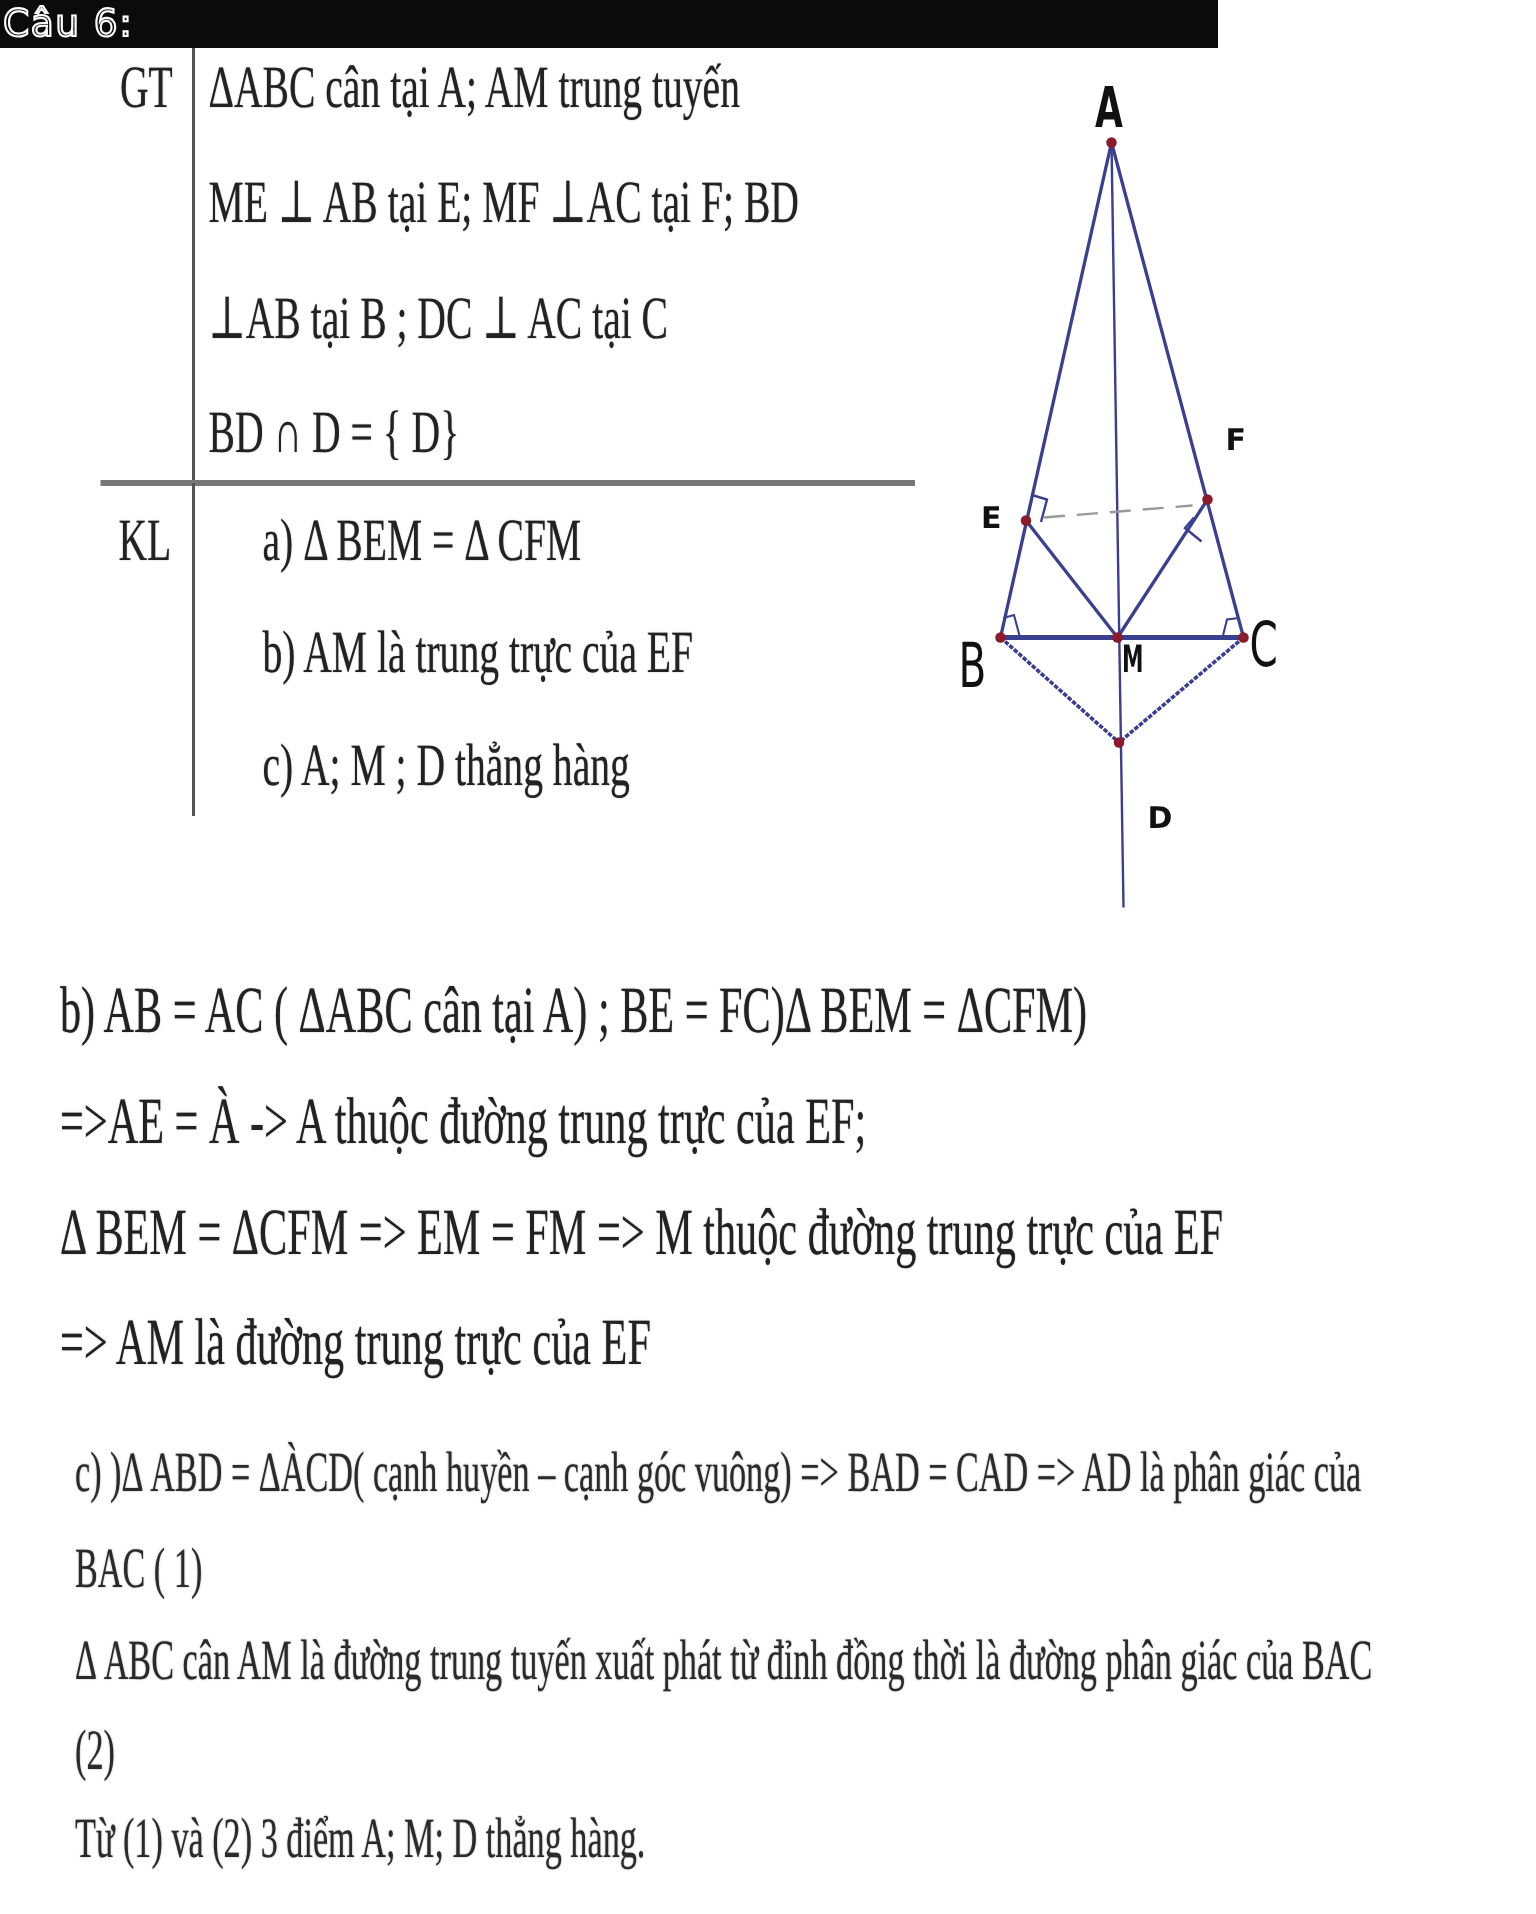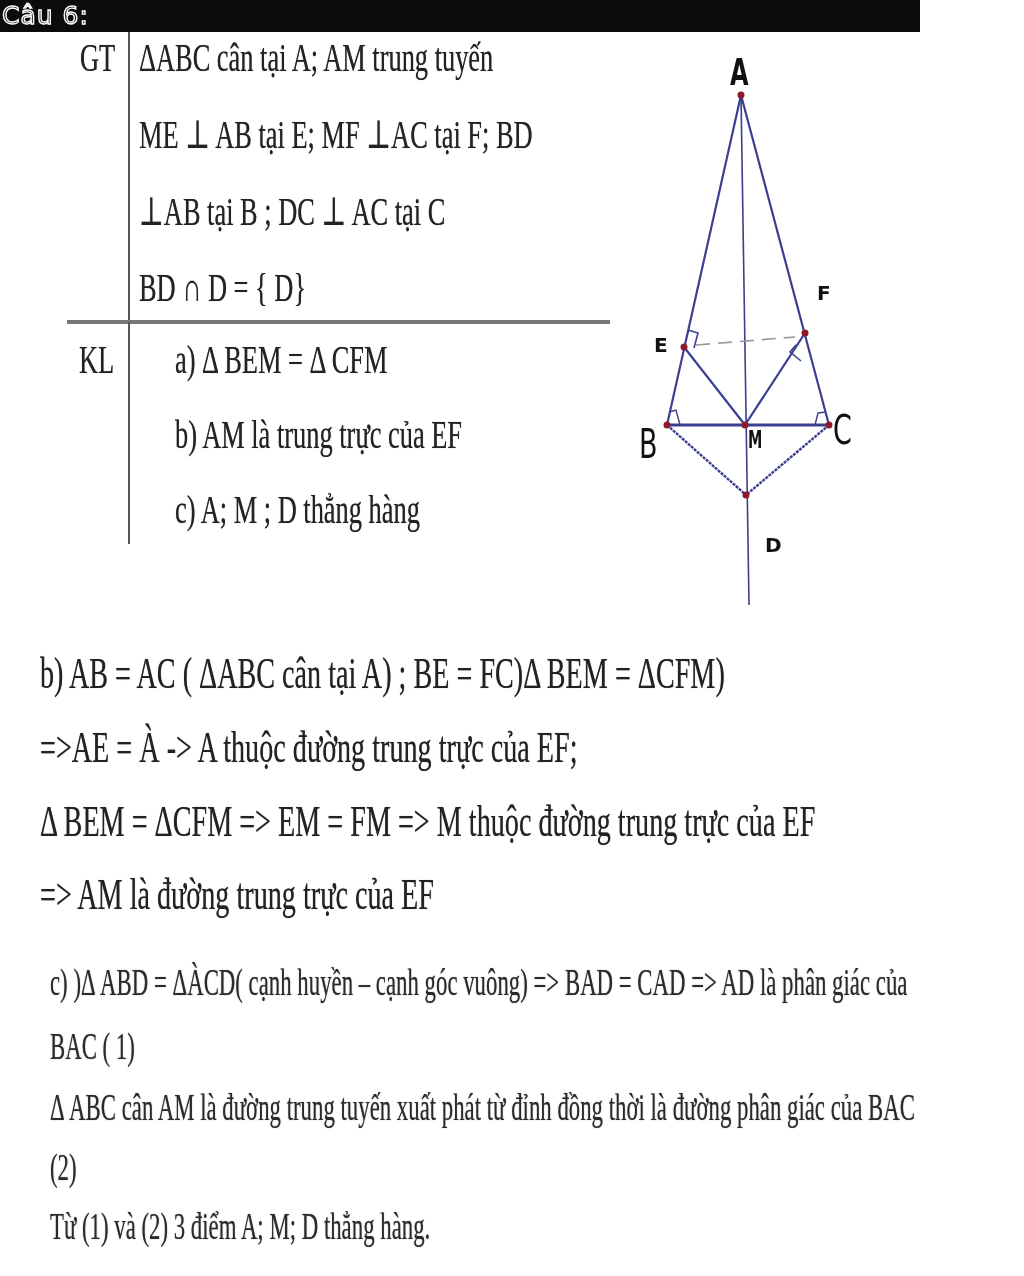--- a/index.html
+++ b/index.html
@@ -11,21 +11,21 @@
       width: 1024px;
       height: 1276px;
       position: relative;
       overflow: hidden;
       font-family: "Liberation Serif", "DejaVu Serif", serif;
       color: #1a1a1a;
     }
     .topbar {
       position: absolute;
       left: 0; top: 0;
-      width: 920px; height: 32px;
+      width: 812px; height: 32px;
       background: #0b0b0b;
     }
     .question-label {
       position: absolute;
       left: 2px; top: 2px;
       font-family: "DejaVu Sans", sans-serif;
       font-size: 25px;
       line-height: 28px;
       color: #0b0b0b;
       -webkit-text-stroke: 1.4px #ffffff;

